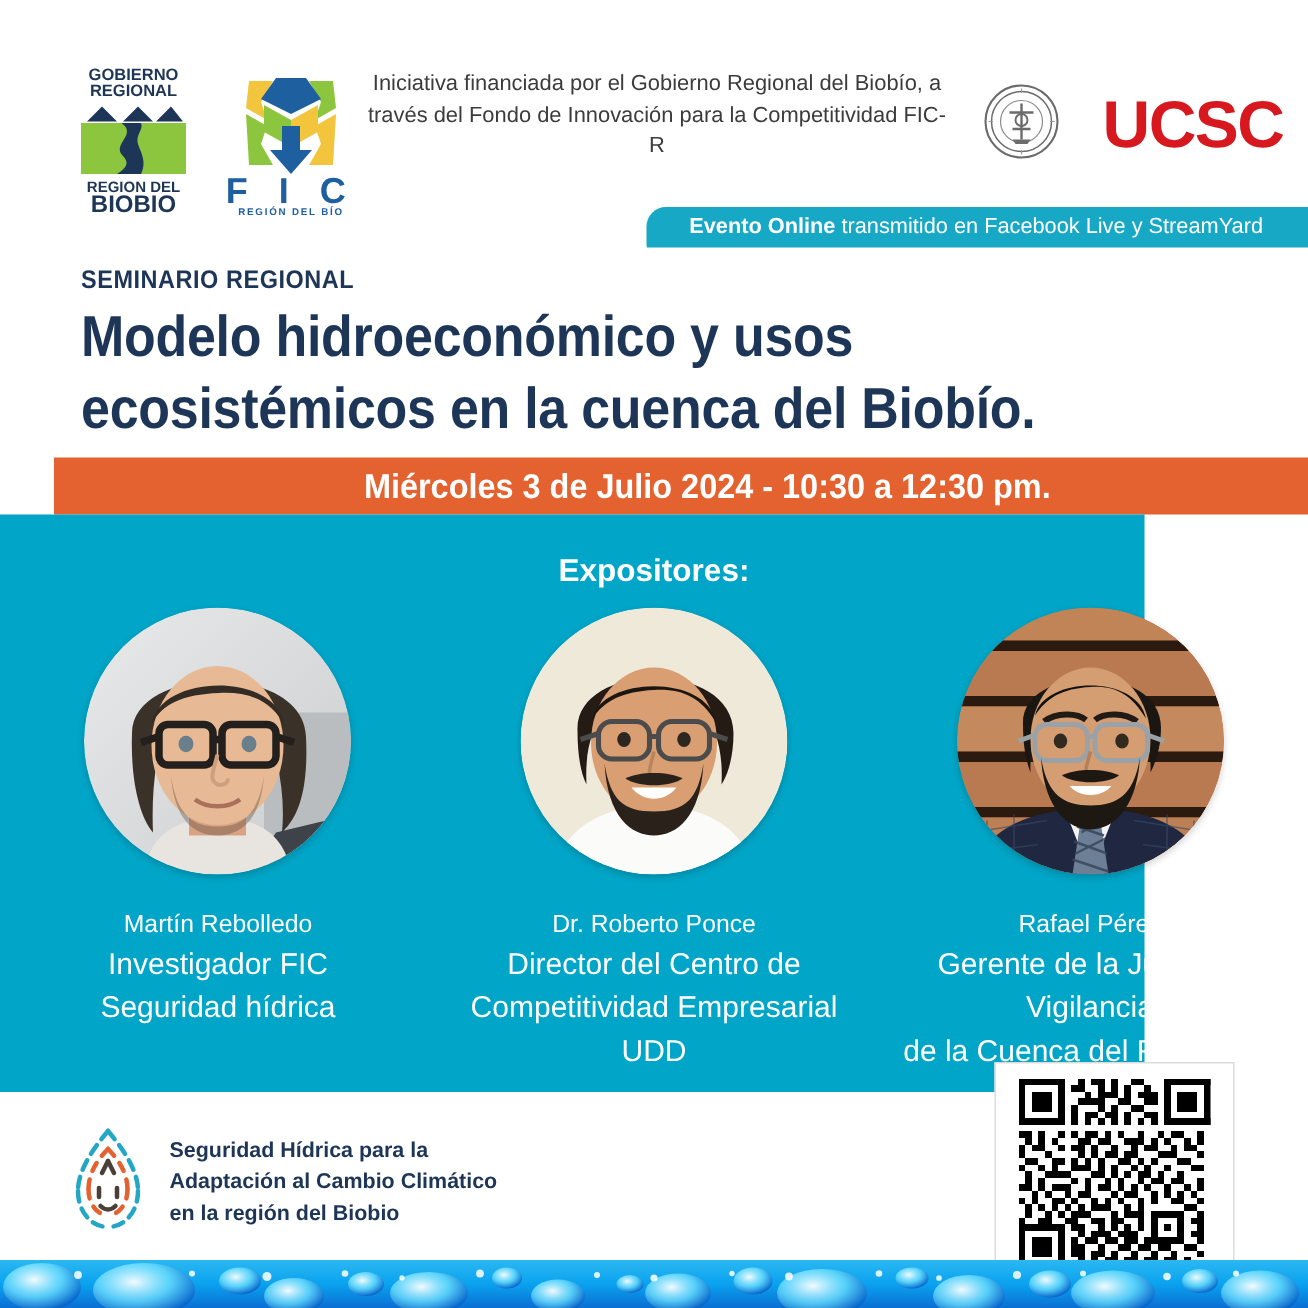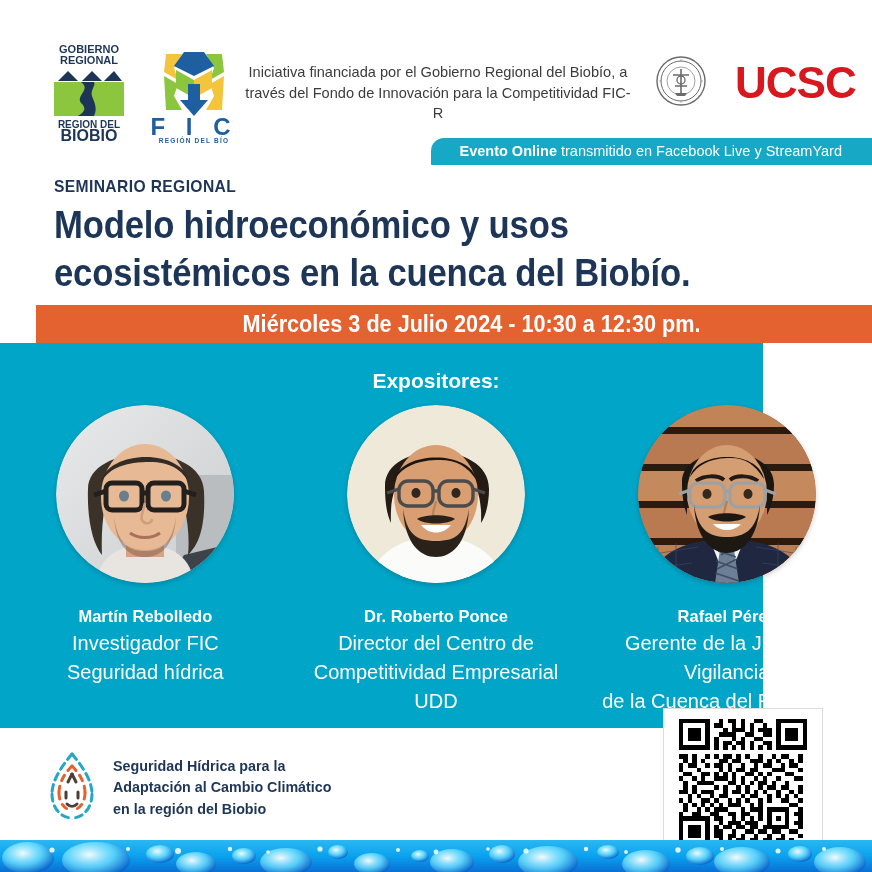--- a/index.html
+++ b/index.html
@@ -36,21 +36,21 @@
     font-weight: bold;
     fill: #1d3557;
   }
   .logo-fic {
     position: absolute;
     left: 148px; top: 42px;
     width: 92px; height: 102px;
   }
   .finance-text {
     position: absolute;
-    left: 243px; top: 62px;
+    left: 243px; top: 46px;
     width: 390px;
     text-align: center;
     font-size: 14.6px;
     line-height: 1.42;
     color: #3c3c3c;
     font-family: "Liberation Sans", sans-serif;
   }
   .logo-ucsc {
     position: absolute;
     left: 655px; top: 55px;
@@ -170,21 +170,21 @@
     border-radius: 50%;
     overflow: hidden;
     position: relative;
     box-shadow: 0 2px 5px rgba(0,0,0,0.18);
   }
   .portrait svg { display: block; }
   .sp-name {
     margin-top: 24px;
     color: #ffffff;
     font-size: 16.5px;
-    font-weight: bold;
+    font-weight: normal;
     text-align: center;
   }
   .sp-role {
     color: #ffffff;
     font-size: 20px;
     text-align: center;
     line-height: 1.45;
     margin-top: 3px;
     white-space: pre-line;
   }

